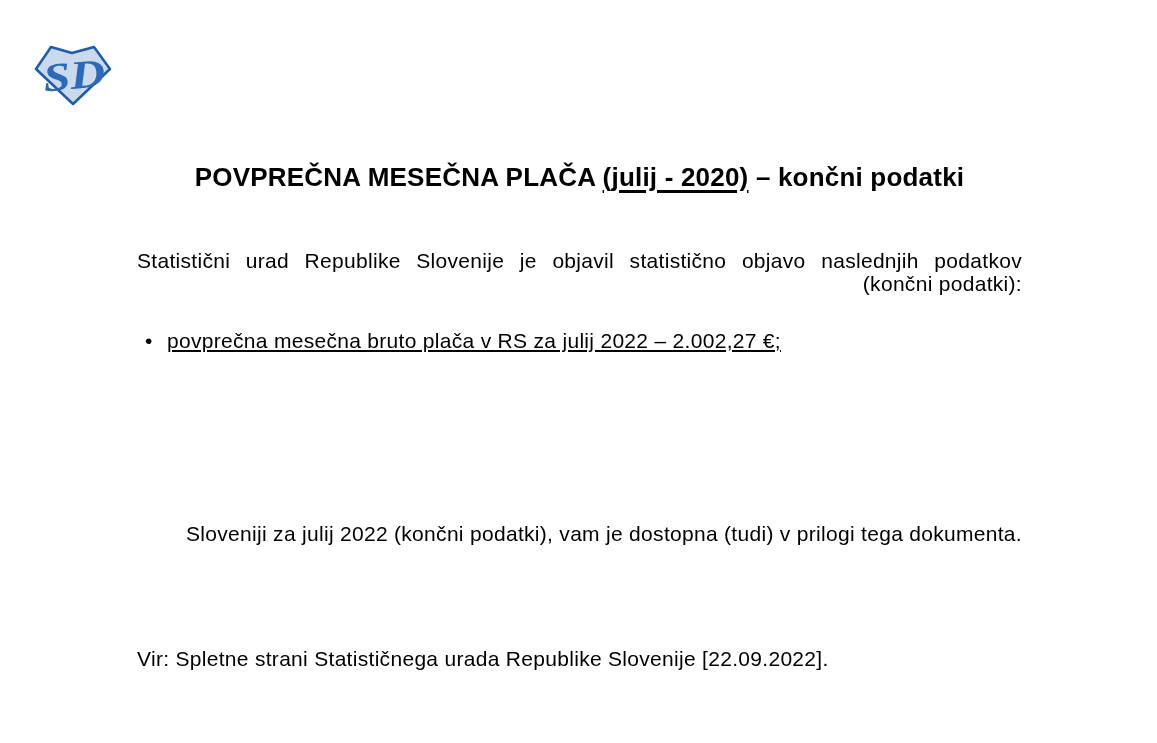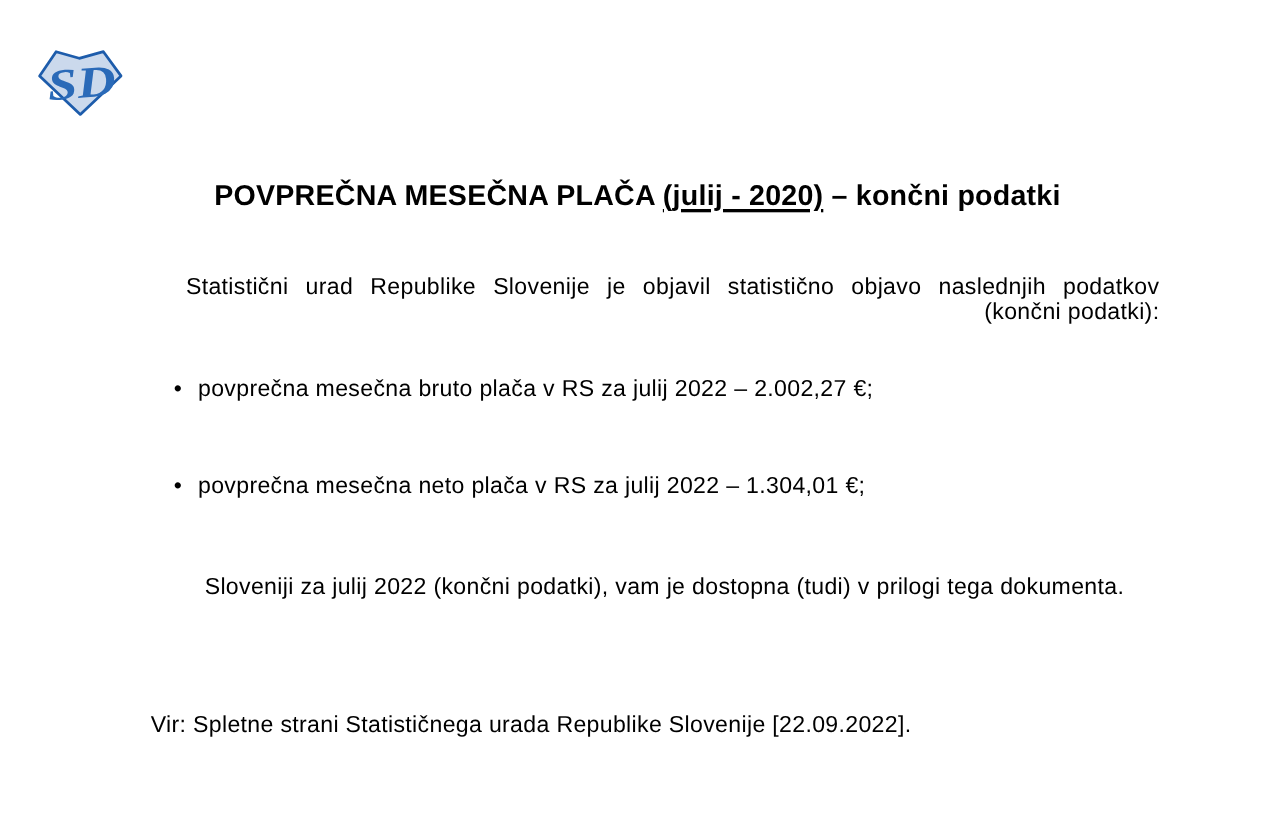--- a/index.html
+++ b/index.html
@@ -46,35 +46,36 @@
   .para {
     position: absolute;
     left: 137px;
     width: 885px;
     font-size: 21px;
     letter-spacing: 0.3px;
   }
   .jline { display: block; text-align: justify; text-align-last: justify; }
   .lline { display: block; text-align: right; }
 
-  .intro  { top: 249px; line-height: 23px; margin-left: 32px; }
+  .intro  { top: 249px; line-height: 23px; }
   .note   { top: 522px; line-height: 24px; }
   .source { top: 626px; line-height: 23px; white-space: nowrap; margin-top: 21px; }
 
   
   .bullets {
     position: absolute;
     left: 137px;
     width: 920px;
-    margin: 13px;
+    margin: 0;
     padding: 0;
     list-style: none;
     font-size: 21px;
     line-height: 22px;
     letter-spacing: 0.3px;
+    text-decoration: underline;
   }
   .bullets li {
     position: relative;
     padding-left: 30px;
     white-space: nowrap;
   }
   .bullets li::before {
     content: "\2022";
     position: absolute;
     left: 8px;
@@ -100,21 +101,20 @@
   <div class="para intro">
     <span class="jline">Statistični urad Republike Slovenije je objavil statistično objavo naslednjih podatkov</span>
     <span class="lline">(končni podatki):</span>
   </div>
 
   <ul class="bullets b1">
     <li>povprečna mesečna bruto plača v RS za julij 2022 – 2.002,27 €;</li>
   </ul>
 
   <ul class="bullets b2">
-    <li>povprečna mesečna neto plača v RS za julij 2022 – 1.304,01 €;</li>
   </ul>
 
   <div class="para note">
     <span class="lline">Sloveniji za julij 2022 (končni podatki), vam je dostopna (tudi) v prilogi tega dokumenta.</span>
   </div>
 
   <div class="para source">Vir: Spletne strani Statističnega urada Republike Slovenije [22.09.2022].</div>
 
 </div>
 

